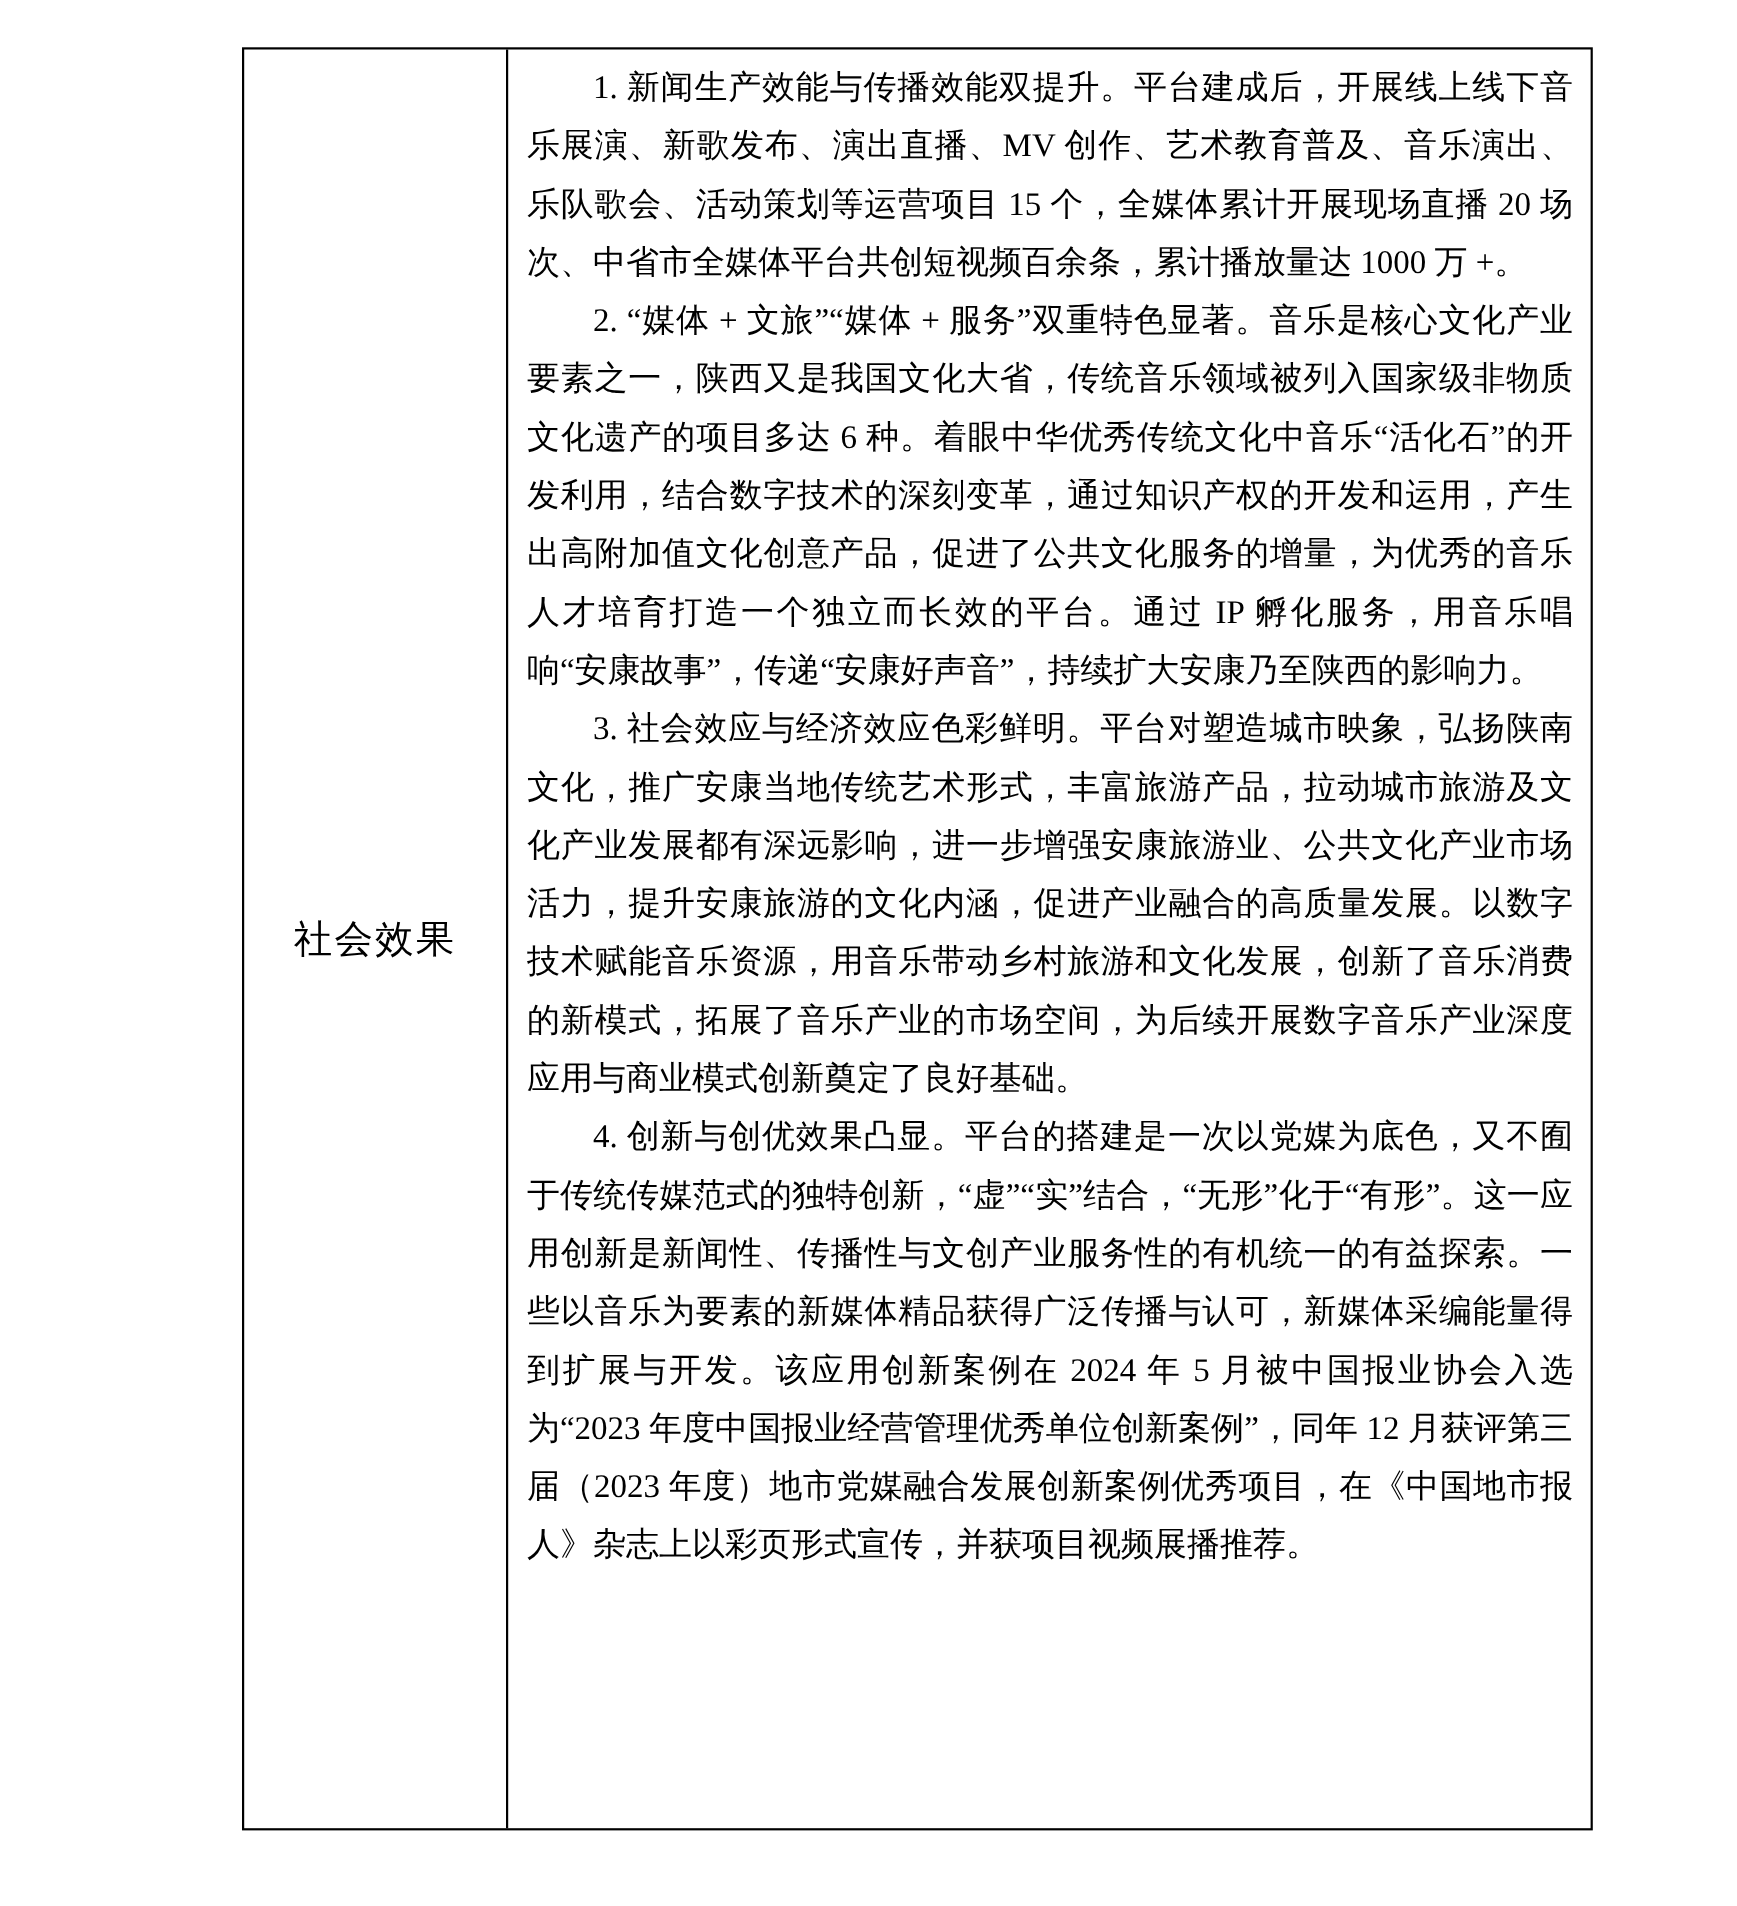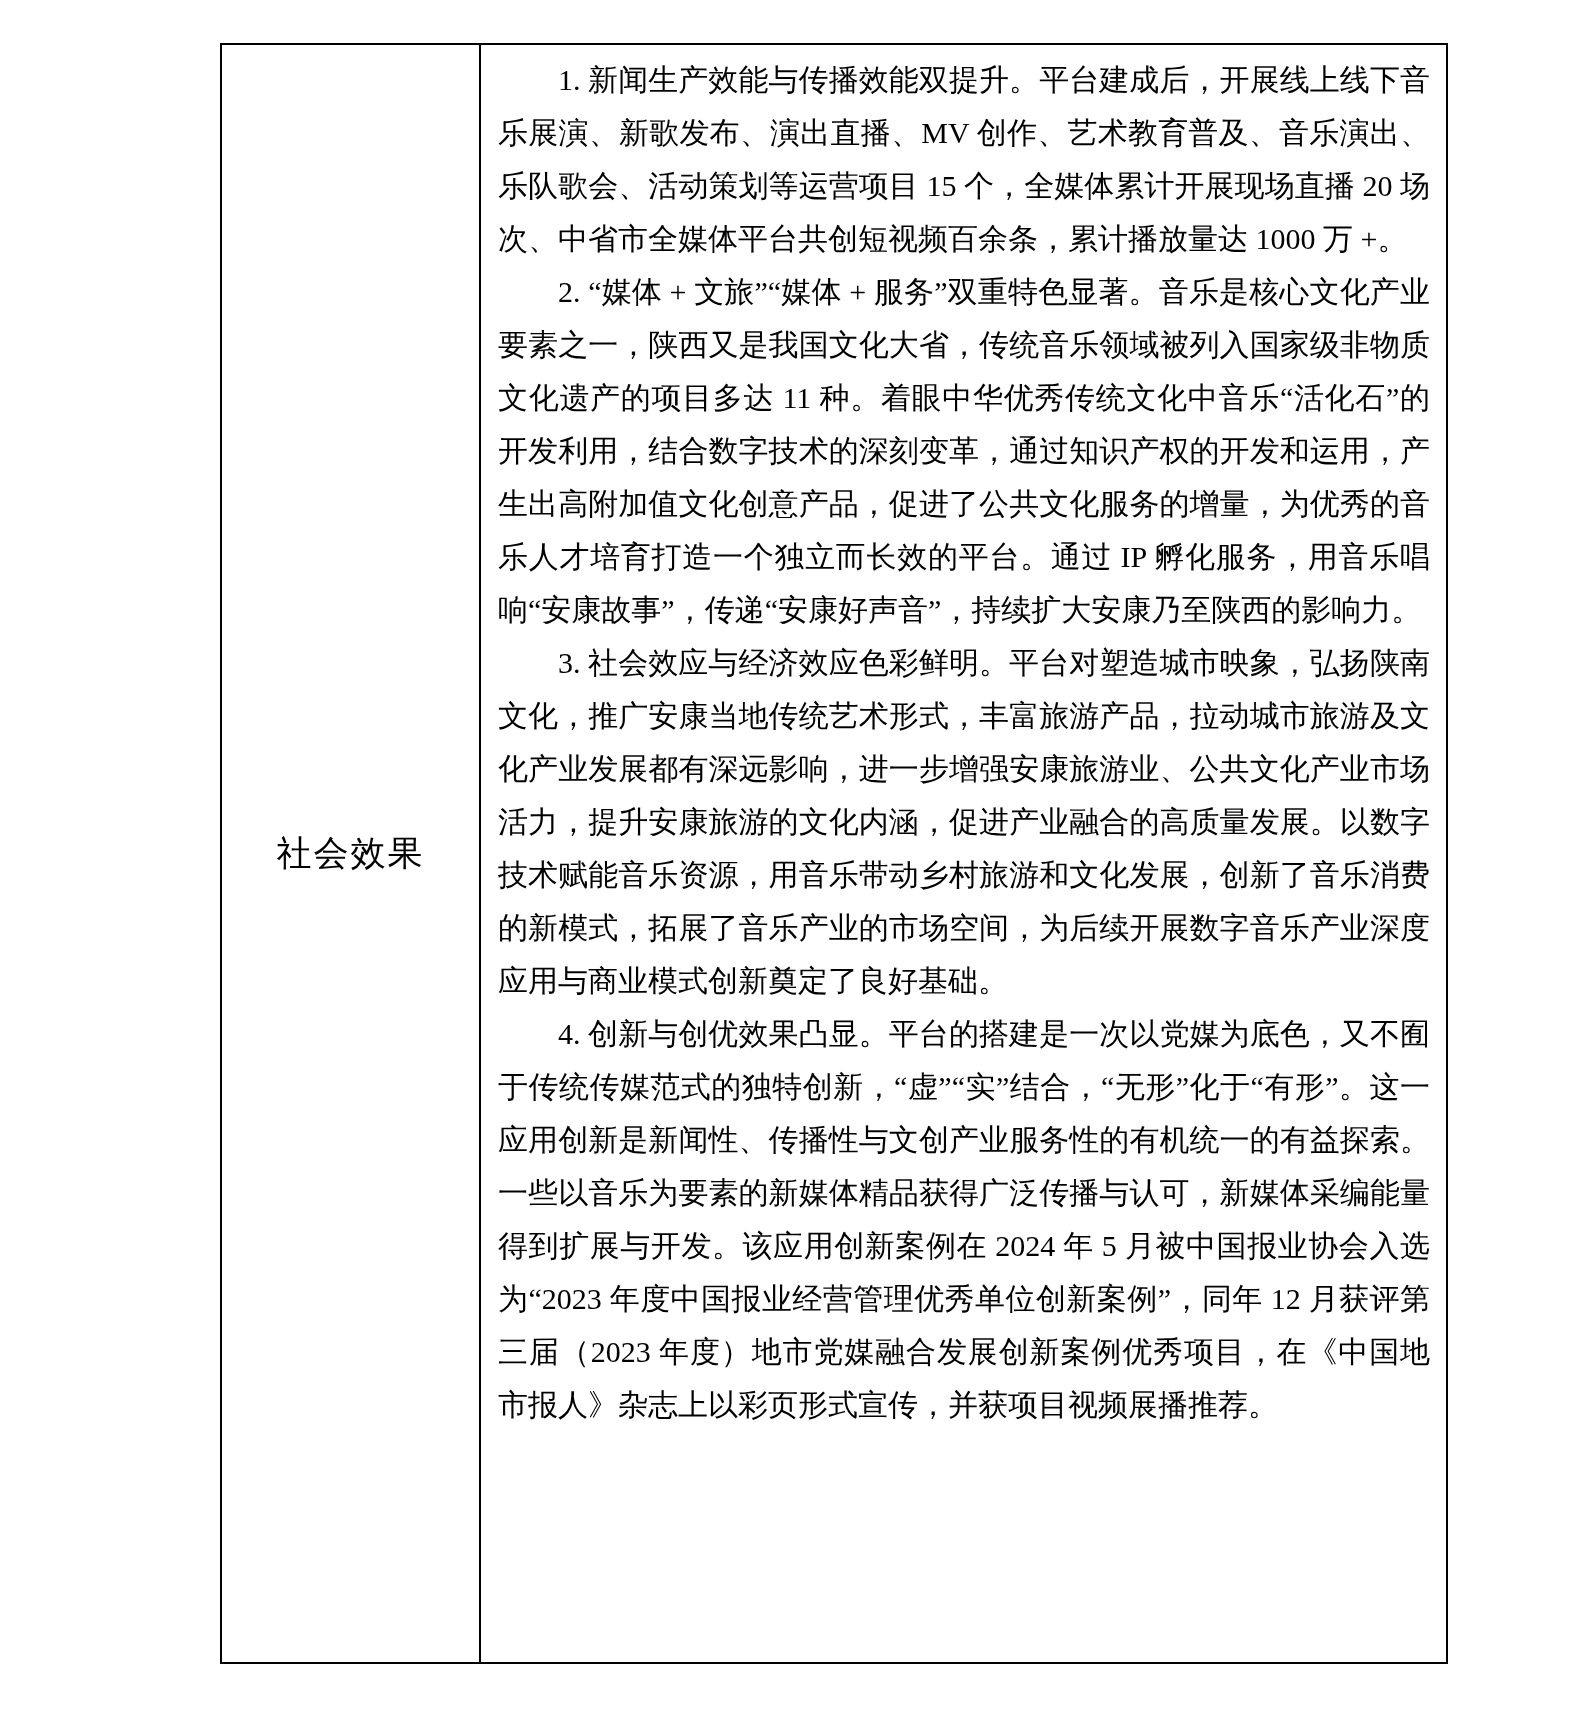--- a/index.html
+++ b/index.html
@@ -21,21 +21,21 @@
     left: 220px;
     top: 43px;
     width: 1228px;
     height: 1621px;
     border: 2px solid #000000;
     box-sizing: border-box;
     display: flex;
     background: #ffffff;
   }
   .row-header-cell {
-    width: 259px;
+    width: 240px;
     box-sizing: border-box;
     border-right: 2px solid #000000;
     display: flex;
     align-items: center;
     justify-content: center;
   }
   .row-header-text {
     font-size: 35px;
     letter-spacing: 2px;
     white-space: nowrap;
@@ -59,18 +59,18 @@
 </head>
 <body>
 
 <div class="page">
   <div class="review-table">
     <div class="row-header-cell">
       <span class="row-header-text">社会效果</span>
     </div>
     <div class="content-cell">
       <p>1. 新闻生产效能与传播效能双提升。平台建成后，开展线上线下音乐展演、新歌发布、演出直播、MV 创作、艺术教育普及、音乐演出、乐队歌会、活动策划等运营项目 15 个，全媒体累计开展现场直播 20 场次、中省市全媒体平台共创短视频百余条，累计播放量达 1000 万 +。</p>
-      <p>2. “媒体 + 文旅”“媒体 + 服务”双重特色显著。音乐是核心文化产业要素之一，陕西又是我国文化大省，传统音乐领域被列入国家级非物质文化遗产的项目多达 11 种。着眼中华优秀传统文化中音乐“活化石”的开发利用，结合数字技术的深刻变革，通过知识产权的开发和运用，产生出高附加值文化创意产品，促进了公共文化服务的增量，为优秀的音乐人才培育打造一个独立而长效的平台。通过 IP 孵化服务，用音乐唱响“安康故事”，传递“安康好声音”，持续扩大安康乃至陕西的影响力。</p>
+      <p>2. “媒体 + 文旅”“媒体 + 服务”双重特色显著。音乐是核心文化产业要素之一，陕西又是我国文化大省，传统音乐领域被列入国家级非物质文化遗产的项目多达 6 种。着眼中华优秀传统文化中音乐“活化石”的开发利用，结合数字技术的深刻变革，通过知识产权的开发和运用，产生出高附加值文化创意产品，促进了公共文化服务的增量，为优秀的音乐人才培育打造一个独立而长效的平台。通过 IP 孵化服务，用音乐唱响“安康故事”，传递“安康好声音”，持续扩大安康乃至陕西的影响力。</p>
       <p>3. 社会效应与经济效应色彩鲜明。平台对塑造城市映象，弘扬陕南文化，推广安康当地传统艺术形式，丰富旅游产品，拉动城市旅游及文化产业发展都有深远影响，进一步增强安康旅游业、公共文化产业市场活力，提升安康旅游的文化内涵，促进产业融合的高质量发展。以数字技术赋能音乐资源，用音乐带动乡村旅游和文化发展，创新了音乐消费的新模式，拓展了音乐产业的市场空间，为后续开展数字音乐产业深度应用与商业模式创新奠定了良好基础。</p>
       <p>4. 创新与创优效果凸显。平台的搭建是一次以党媒为底色，又不囿于传统传媒范式的独特创新，“虚”“实”结合，“无形”化于“有形”。这一应用创新是新闻性、传播性与文创产业服务性的有机统一的有益探索。一些以音乐为要素的新媒体精品获得广泛传播与认可，新媒体采编能量得到扩展与开发。该应用创新案例在 2024 年 5 月被中国报业协会入选为“2023 年度中国报业经营管理优秀单位创新案例”，同年 12 月获评第三届（2023 年度）地市党媒融合发展创新案例优秀项目，在《中国地市报人》杂志上以彩页形式宣传，并获项目视频展播推荐。</p>
     </div>
   </div>
 </div>
 
 </body></html>

